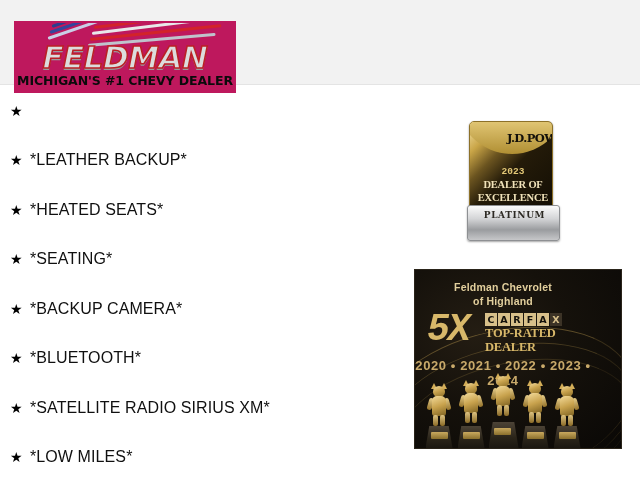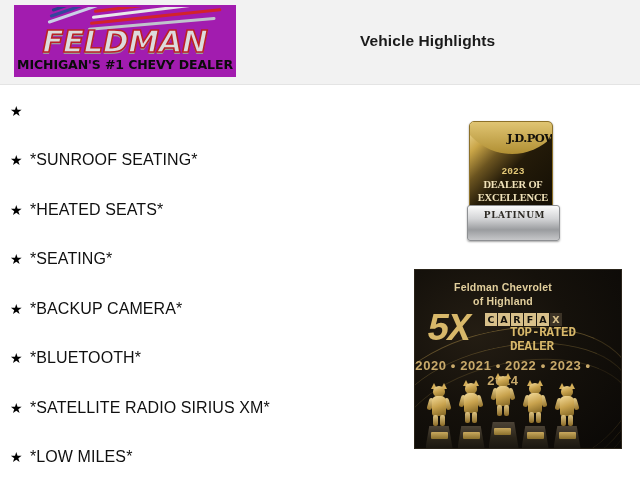--- a/index.html
+++ b/index.html
@@ -11,23 +11,23 @@
   }
   .page { position: relative; width: 640px; height: 480px; background: #fff; }
 
   
   .header {
     position: absolute; left: 0; top: 0; width: 640px; height: 85px;
     background: #f2f2f2;
     border-bottom: 1px solid #e4e4e4;
   }
   .logo-wrap {
-    position: absolute; left: 14px; top: 5px;
+    position: absolute; left: 14px; top: 21px;
     width: 222px; height: 72px;
-    background: #a21caf;
+    background: #be185d;
     overflow: hidden;
   }
   
   .flag { position: absolute; left: 22px; top: 2px; width: 196px; height: 26px; overflow: hidden; }
   .stripe {
     position: absolute; height: 3px; border-radius: 2px;
     transform-origin: left center;
   }
   .s1 { left: 16px; top: 2px;  width: 60px; background:#2b3d8f; transform: rotate(-19deg); }
   .s2 { left: 14px; top: 8px;  width: 62px; background:#33469c; transform: rotate(-19deg); }
@@ -165,24 +165,23 @@
   .cfx-right { position: absolute; left: 58px; top: 0; width: 98px; }
   .cfx-letters { display: flex; gap: 1px; }
   .cfx-letters span {
     display: inline-block; width: 12px; height: 13px; line-height: 13px;
     text-align: center;
     background: #d8c08a; color: #14110b;
     font-size: 9.5px; font-weight: 700; font-family: "DejaVu Sans", sans-serif;
   }
   .cfx-letters span.last { background: #3c3326; color: #d8c08a; }
   .cfx-tr, .cfx-dl {
-    font-family: Liberation Mono, monospace;
+    font-family: Liberation Serif, serif;
     font-size: 12.5px; font-weight: 700; color: #d8b86a; letter-spacing: -0.2px;
     line-height: 14px;
-    margin-left: 25px;
   }
   .cfx-years {
     position: absolute; left: 0; top: 88px; width: 176px; text-align: center;
     font-size: 13px; font-weight: 700; color: #c8a96a; letter-spacing: 0.6px;
   }
 
   .cfx-trophies {
     position: absolute; left: 9px; top: 102px; width: 158px; height: 76px;
     display: flex; align-items: flex-end; justify-content: center; gap: 3px;
   }
@@ -249,32 +248,31 @@
         <div class="stripe s3"></div>
         <div class="stripe s4"></div>
         <div class="stripe s5"></div>
         <div class="stripe s6"></div>
         <div class="stripe s7"></div>
       </div>
       <div class="wordmark">FELDMAN</div>
       <div class="tagline">MICHIGAN'S #1 CHEVY DEALER</div>
     </div>
 
-    <div class="page-title">Vehicle Highlights</div>
   </div>
 
   <div class="highlights">
 
     <div class="hl-item">
       <span class="hl-star">★</span>
     </div>
 
     <div class="hl-item">
       <span class="hl-star">★</span>
-      <span class="hl-text">*SUNROOF SEATING*</span>
+      <span class="hl-text">*LEATHER BACKUP*</span>
     </div>
 
     <div class="hl-item">
       <span class="hl-star">★</span>
       <span class="hl-text">*HEATED SEATS*</span>
     </div>
 
     <div class="hl-item">
       <span class="hl-star">★</span>
       <span class="hl-text">*SEATING*</span>

